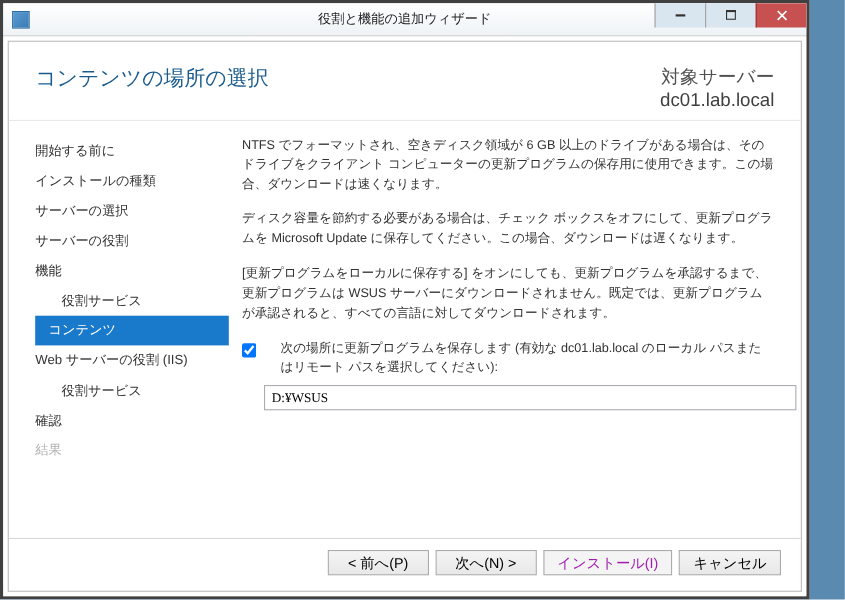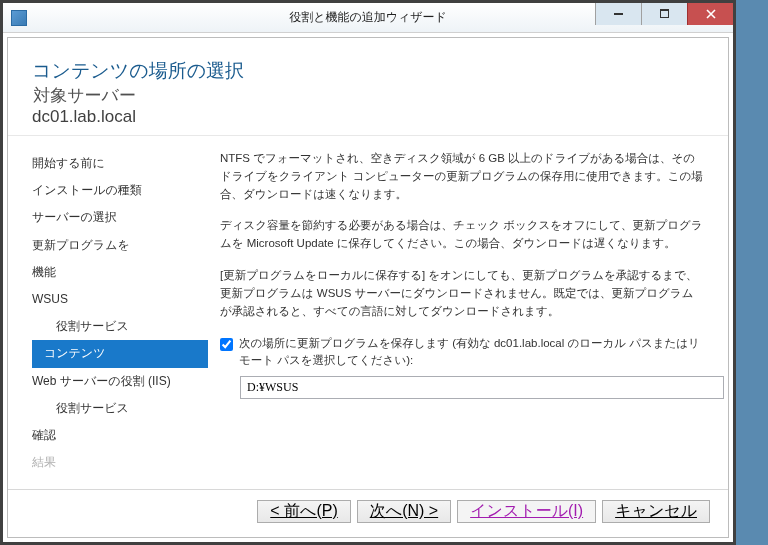--- a/index.html
+++ b/index.html
@@ -80,21 +80,20 @@
       display: flex;
       flex-direction: column;
       position: relative;
     }
     .header-area {
       padding: 20px 24px 8px 24px;
       display: flex;
       justify-content: space-between;
       align-items: flex-start;
       border-bottom: 1px solid #e8e8e8;
-      flex-direction: column;
     }
     .page-title {
       font-size: 19px;
       color: #1a5b8e;
       font-weight: 400;
     }
     .target-box {
       text-align: right;
       font-size: 17px;
       color: #505050;
@@ -136,21 +135,21 @@
       font-size: 11.5px;
       color: #323232;
       line-height: 1.55;
     }
     .para {
       margin-bottom: 14px;
     }
     .checkbox-row {
       display: flex;
       align-items: flex-start;
-      gap: 6px;
+      gap: 22px;
       margin-bottom: 6px;
     }
     .checkbox-row input[type="checkbox"] {
       margin-top: 3px;
       width: 13px;
       height: 13px;
     }
     .path-input {
       width: 100%;
       max-width: 505px;
@@ -166,26 +165,25 @@
       padding: 10px 18px 0 0;
       display: flex;
       justify-content: flex-end;
       gap: 6px;
       height: 48px;
     }
     .wiz-btn {
       min-width: 92px;
       height: 23px;
       padding: 0 12px;
-      font-size: 16px;
+      font-size: 13px;
       background: linear-gradient(to bottom, #f4f4f4, #e8e8e8);
       border: 1px solid #acacac;
       cursor: pointer;
       font-family: inherit;
-      text-decoration: underline;
     }
     .wiz-btn:disabled {
       color: #a21caf;
       background: #f4f4f4;
       cursor: default;
     }
   </style>
 </head>
 <body>
 
@@ -222,23 +220,22 @@
           <span class="label">対象サーバー</span>
           <span class="value">dc01.lab.local</span>
         </div>
       </div>
 
       <div class="body-area">
         <div class="sidebar" id="sidebar">
             <div class="nav-item">開始する前に</div>
             <div class="nav-item">インストールの種類</div>
             <div class="nav-item">サーバーの選択</div>
-            <div class="nav-item">更新プログラムを</div>
+            <div class="nav-item">サーバーの役割</div>
             <div class="nav-item">機能</div>
-            <div class="nav-item">WSUS</div>
             <div class="nav-item indent">役割サービス</div>
             <div class="nav-item indent selected">コンテンツ</div>
             <div class="nav-item">Web サーバーの役割 (IIS)</div>
             <div class="nav-item indent">役割サービス</div>
             <div class="nav-item">確認</div>
             <div class="nav-item disabled">結果</div>
           </div>
 
         <div class="main-panel">
           <div class="para">NTFS でフォーマットされ、空きディスク領域が 6 GB 以上のドライブがある場合は、そのドライブをクライアント コンピューターの更新プログラムの保存用に使用できます。この場合、ダウンロードは速くなります。</div>

